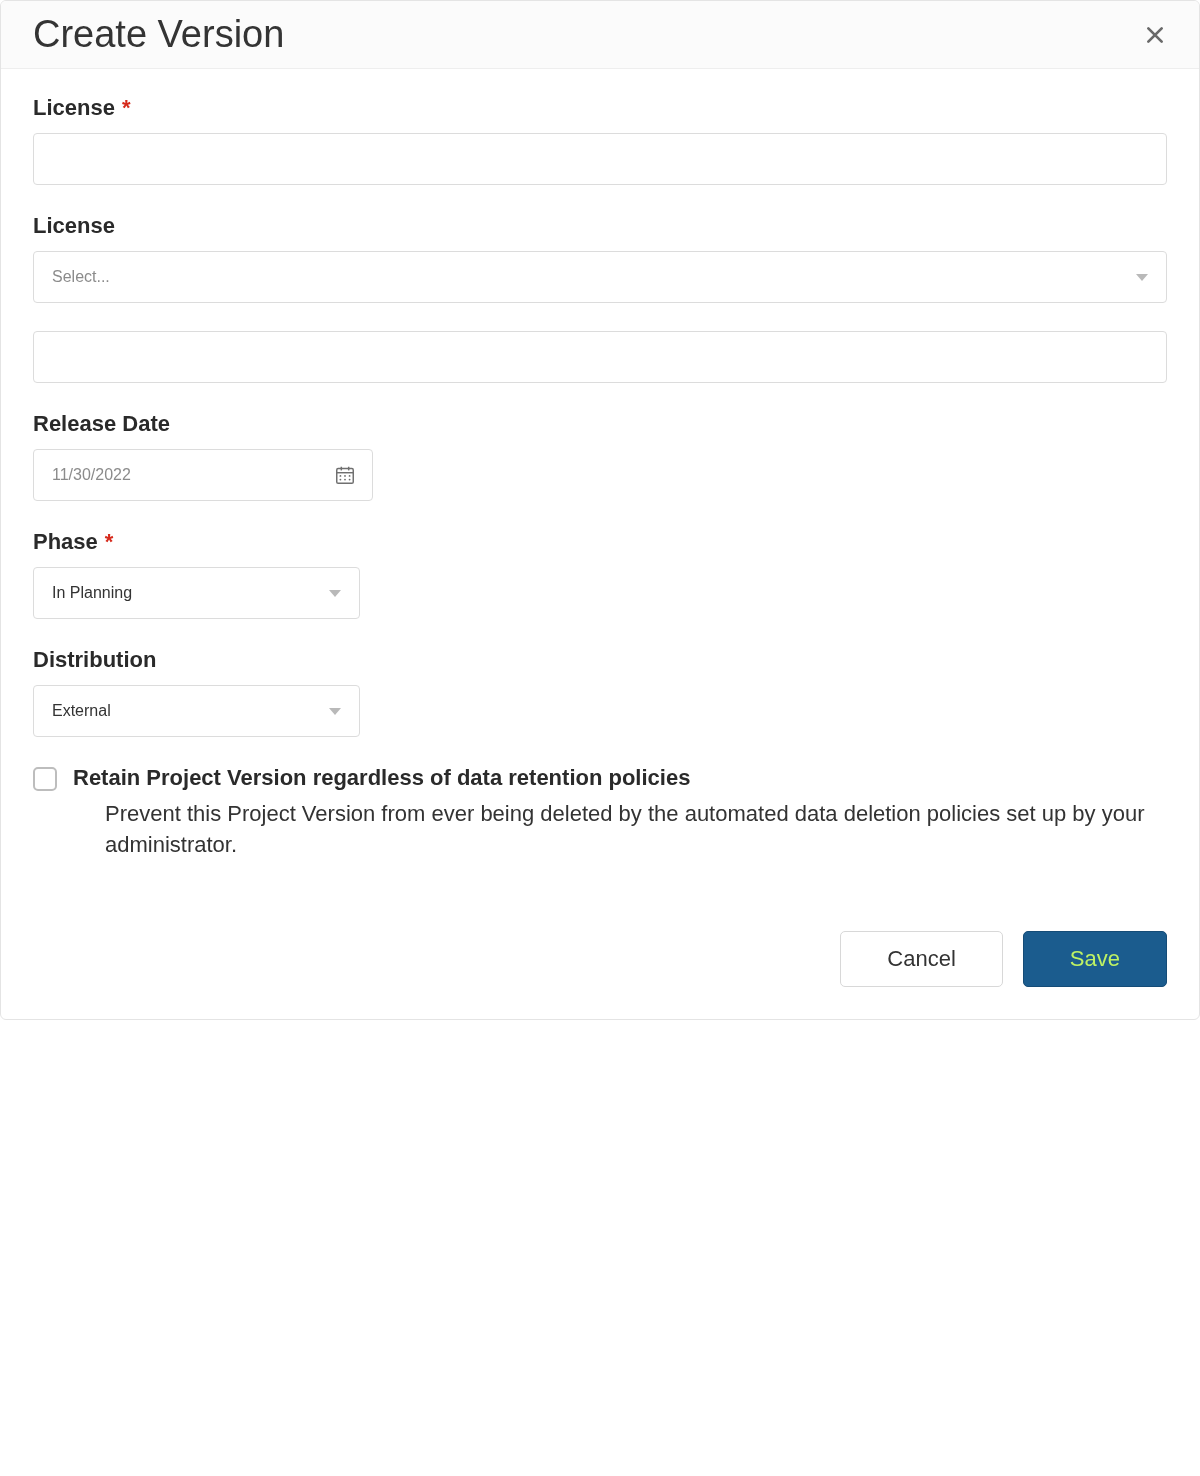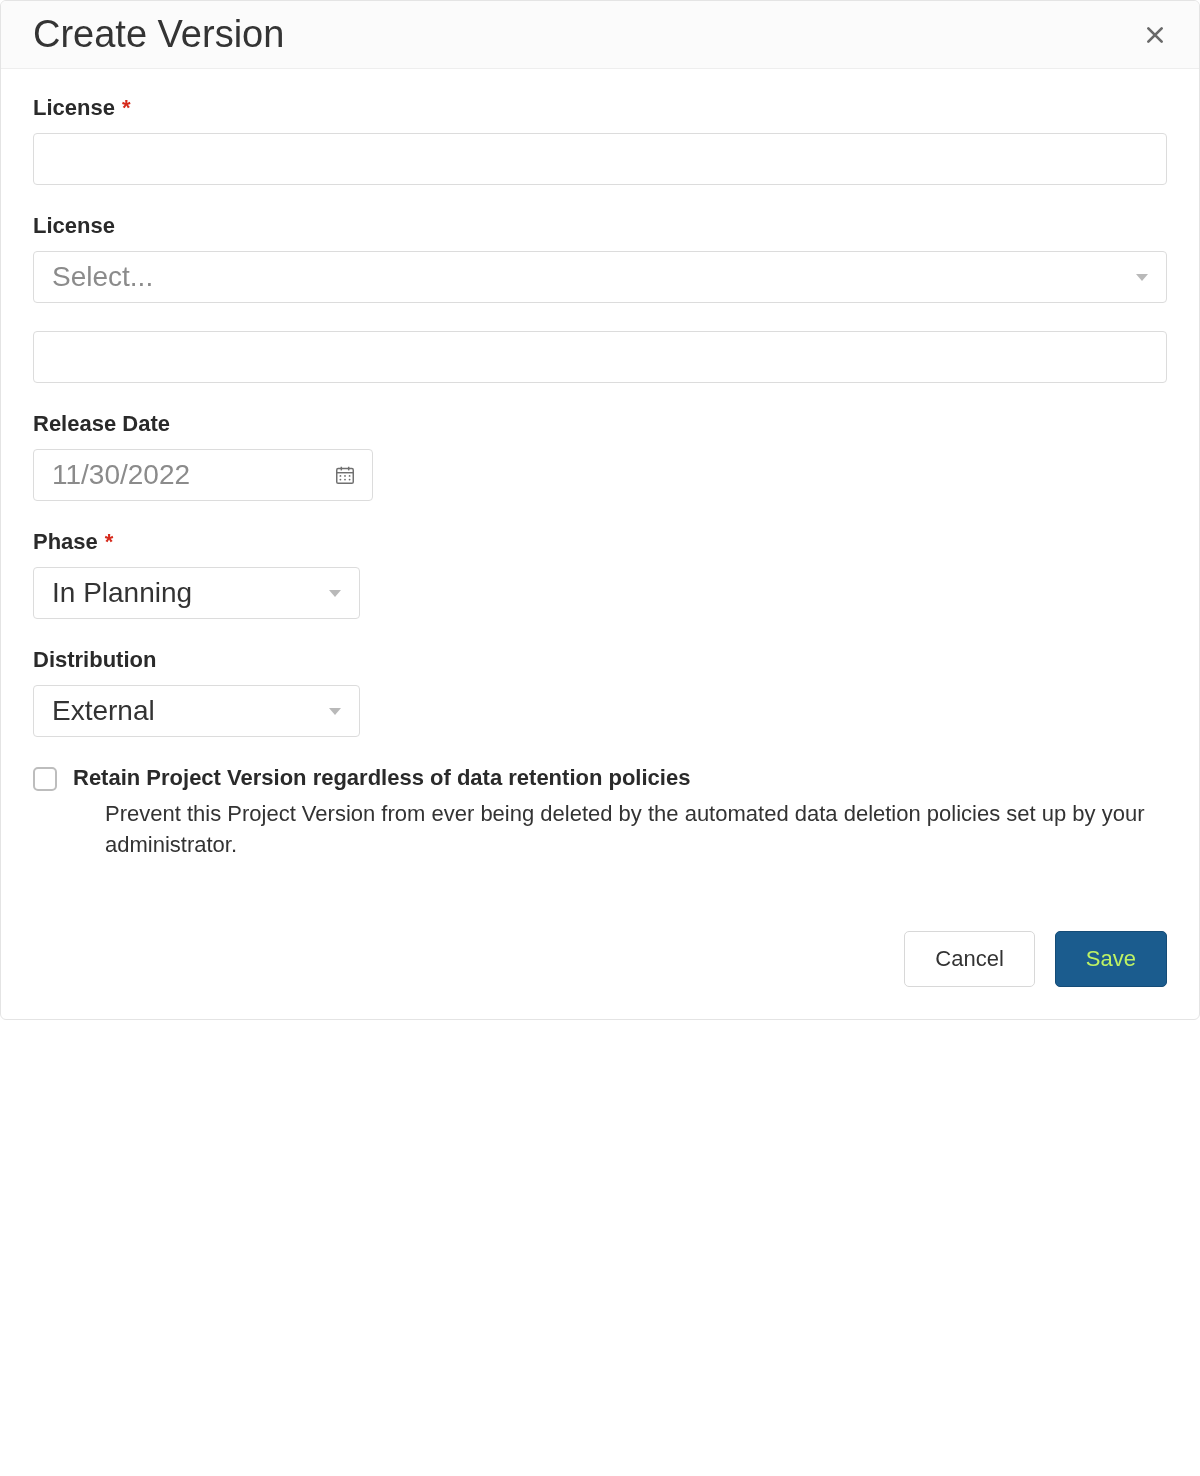--- a/index.html
+++ b/index.html
@@ -62,21 +62,21 @@
     margin-left: 7px;
     font-size: 22px;
   }
 
   .text-input, .select-box, .date-box {
     width: 100%;
     border: 1px solid #dcdcdc;
     border-radius: 4px;
     background: #fff;
     height: 52px;
-    font-size: 28px;
+    font-size: 16px;
     padding: 0 18px;
     color: #333;
     display: flex;
     align-items: center;
   }
   input.text-input { outline: none; }
   .notes-input { height: 52px; }
 
   .select-box {
     justify-content: space-between;
@@ -134,21 +134,21 @@
   }
 
   .dialog-footer {
     display: flex;
     justify-content: flex-end;
     gap: 20px;
     padding: 60px 32px 32px 32px;
   }
   .btn {
     height: 56px;
-    padding: 0 30px;
+    padding: 0 46px;
     font-size: 22px;
     border-radius: 5px;
     border: 1px solid transparent;
     cursor: pointer;
     display: inline-flex;
     align-items: center;
     justify-content: center;
   }
   .btn-secondary {
     background: #fff;

